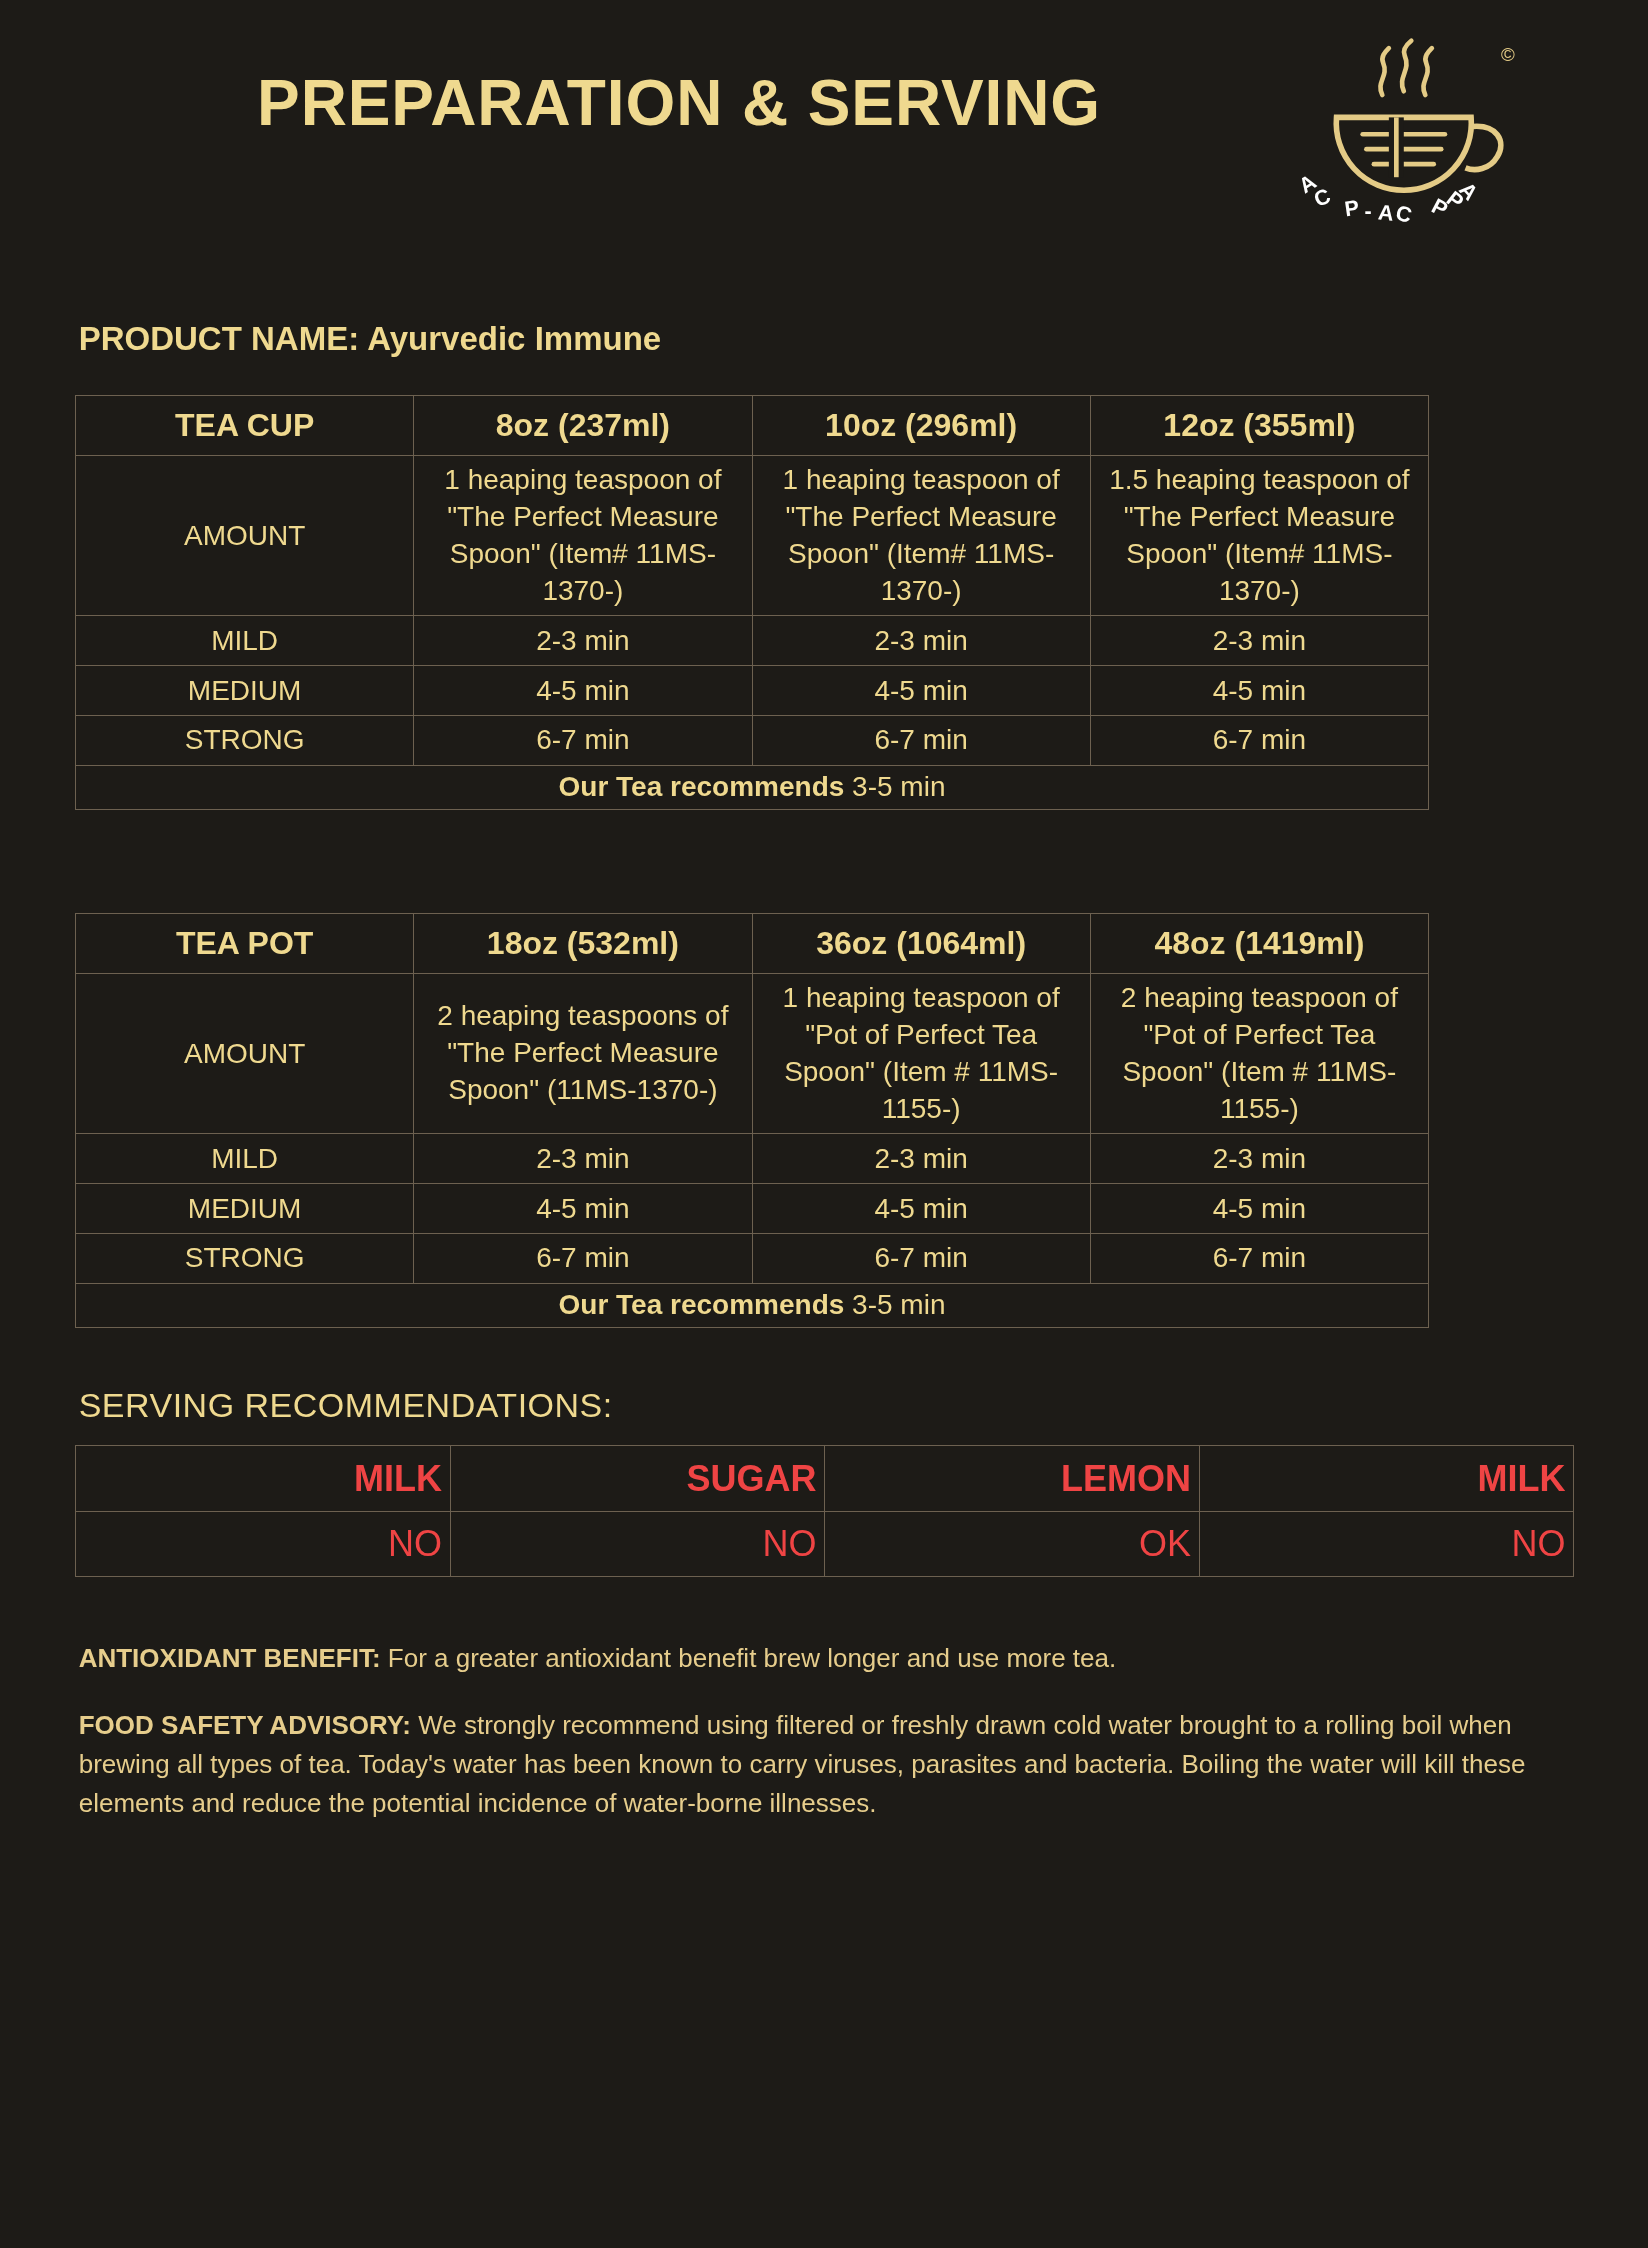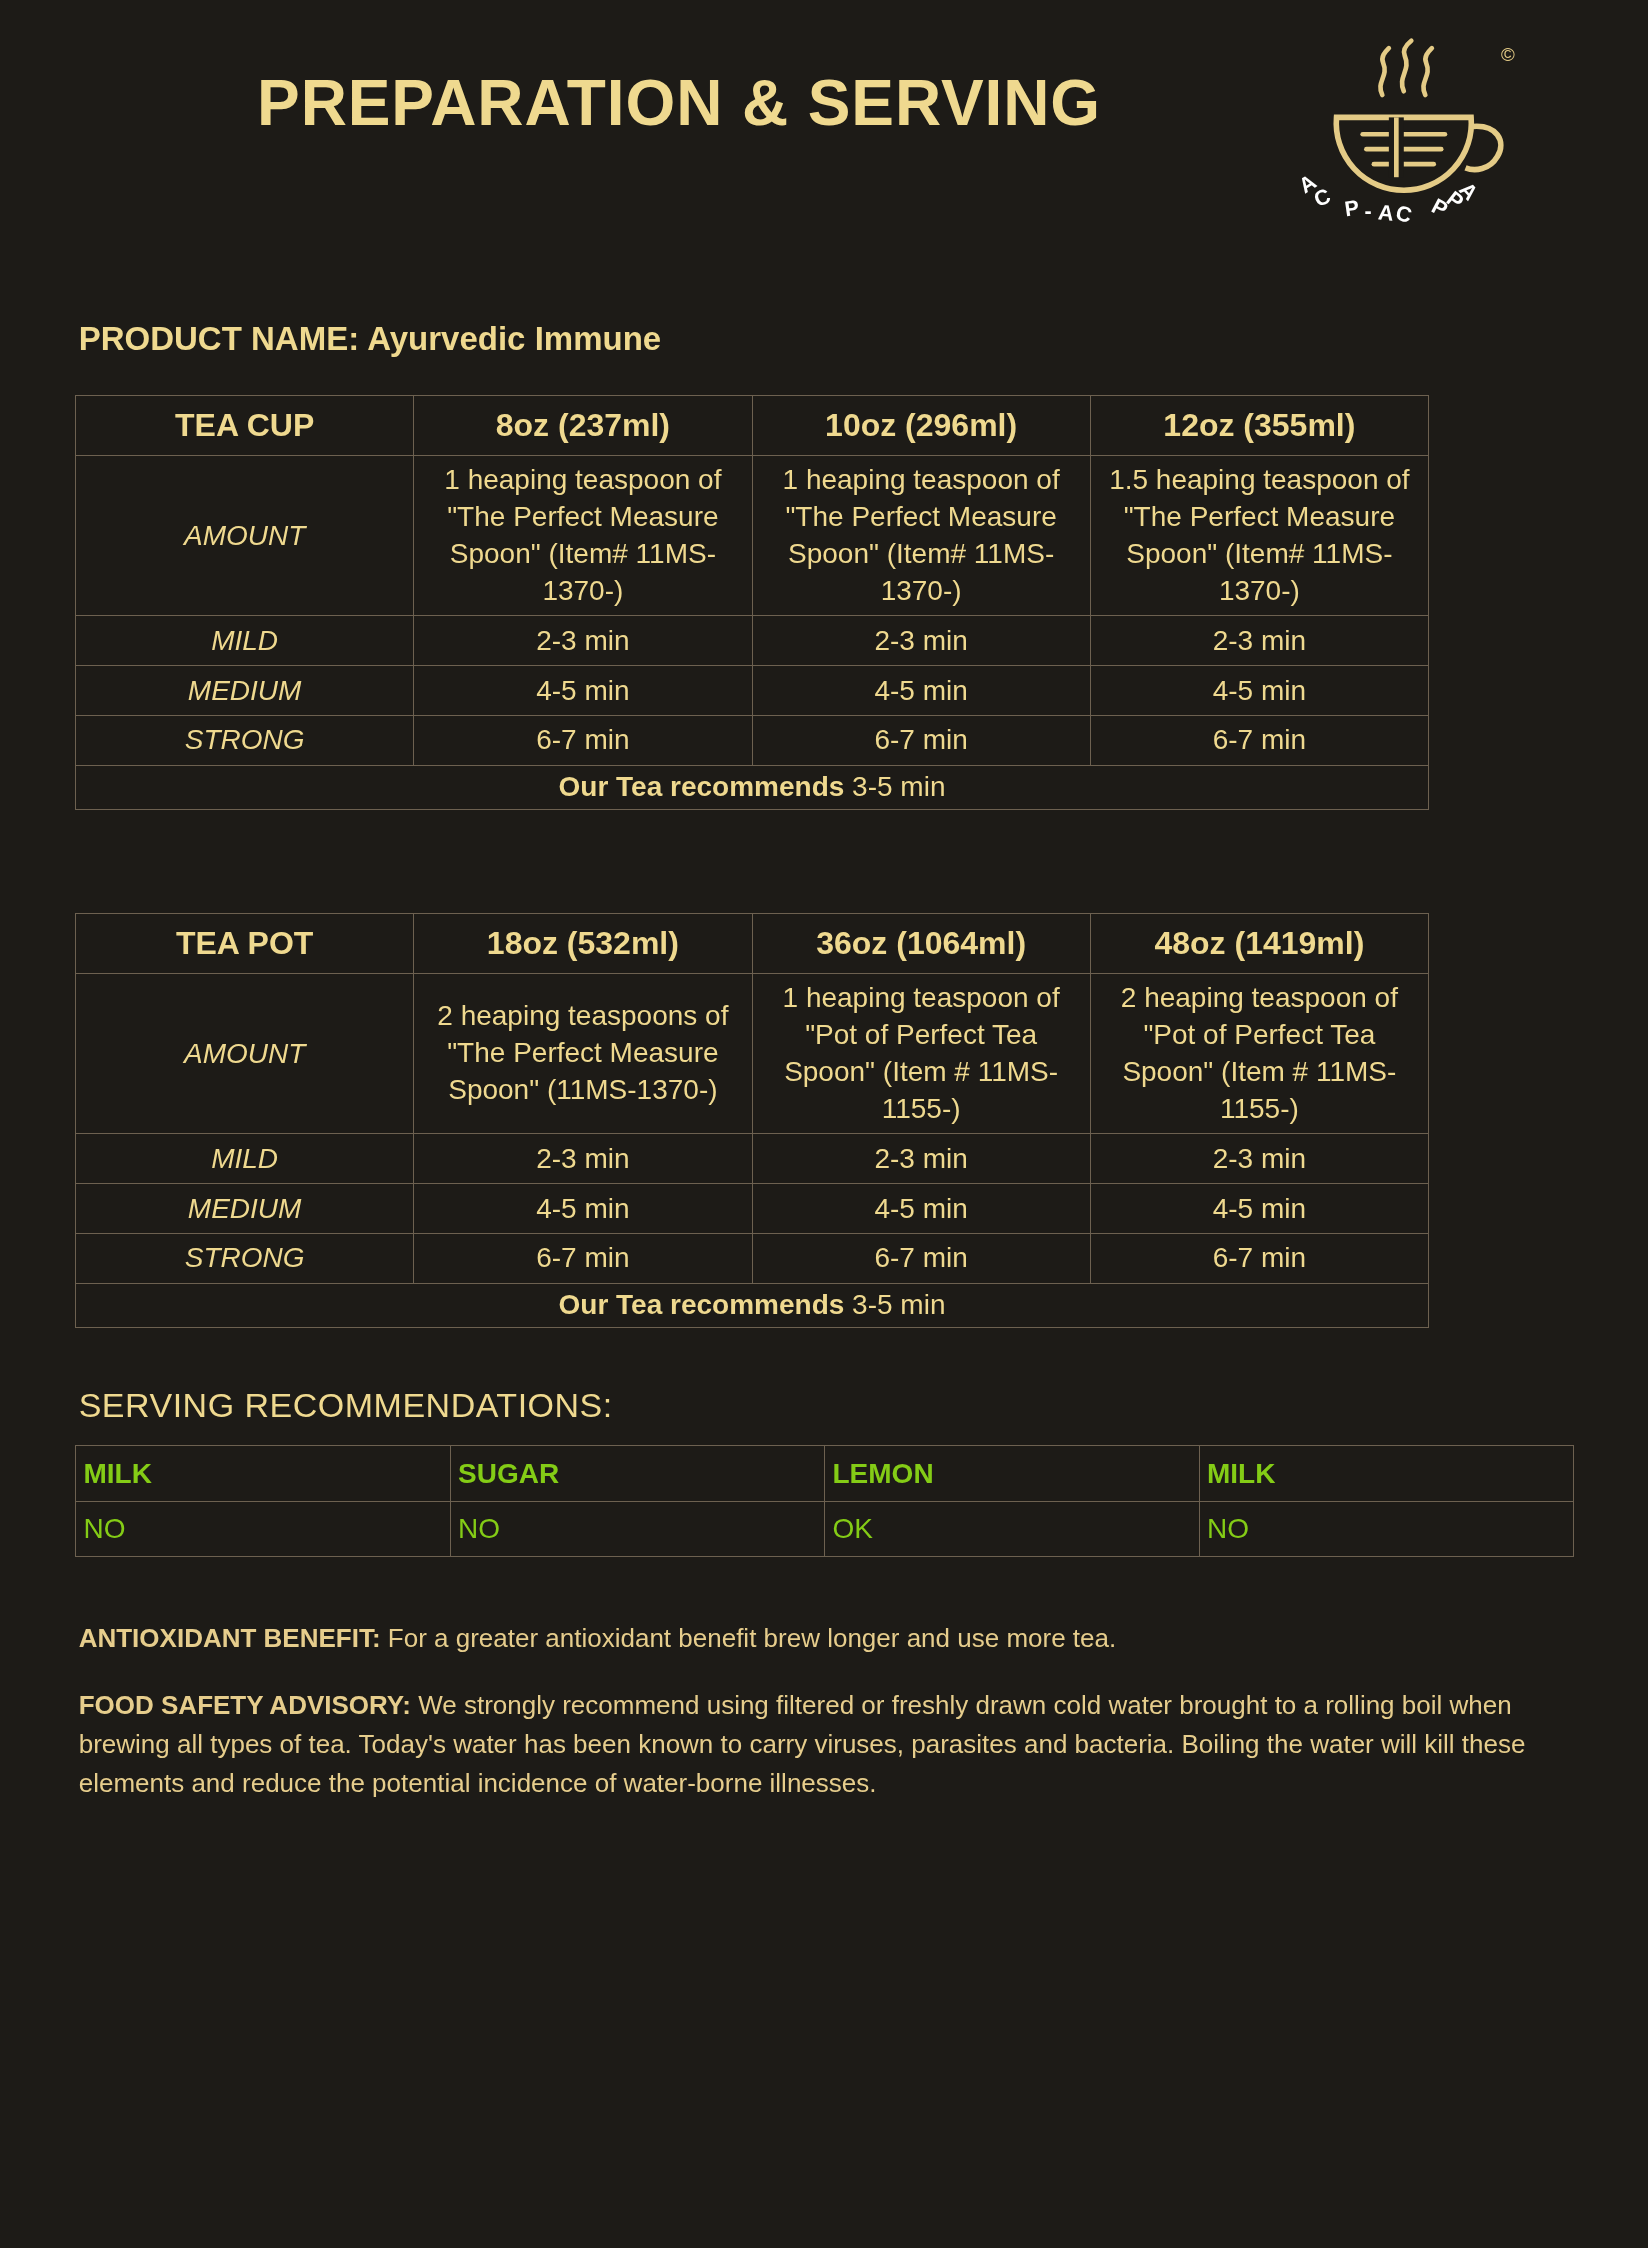--- a/index.html
+++ b/index.html
@@ -79,21 +79,21 @@
     vertical-align: middle;
     padding: 5.6px 9.4px;
     font-size: 28px;
     font-weight: normal;
   }
   table.brew th {
     font-size: 32px;
     font-weight: bold;
     padding: 11.2px 9.4px;
   }
-  td.col-label { width: 251px; font-style: italic; }
+  td.col-label { width: 251px; }
   td.amount-cell {
     font-size: 27px;
     line-height: 1.32;
     padding: 13px 15px;
   }
   tr.time-row td { padding: 8.4px 9.4px; font-size: 28px; }
   td.recommend {
     padding: 13px 9.4px;
     font-size: 28px;
   }
@@ -111,23 +111,23 @@
     letter-spacing: 0.5px;
   }
   table.serving {
     width: 1499px;
     border-collapse: collapse;
     margin-top: 20.6px;
     table-layout: fixed;
   }
   table.serving th, table.serving td {
     border: 0.9px solid #6d6150;
-    text-align: left;
-    color: #84cc16;
-    font-size: 28px;
+    text-align: right;
+    color: #ef4444;
+    font-size: 36px;
     padding: 11.2px 7.5px;
   }
   table.serving th { font-weight: bold; }
   table.serving td { font-weight: normal; }
 
   
   .notes { margin-top: 62px; margin-left: 3.7px; width: 1490px; }
   .note {
     font-size: 26px;
     line-height: 1.5;

